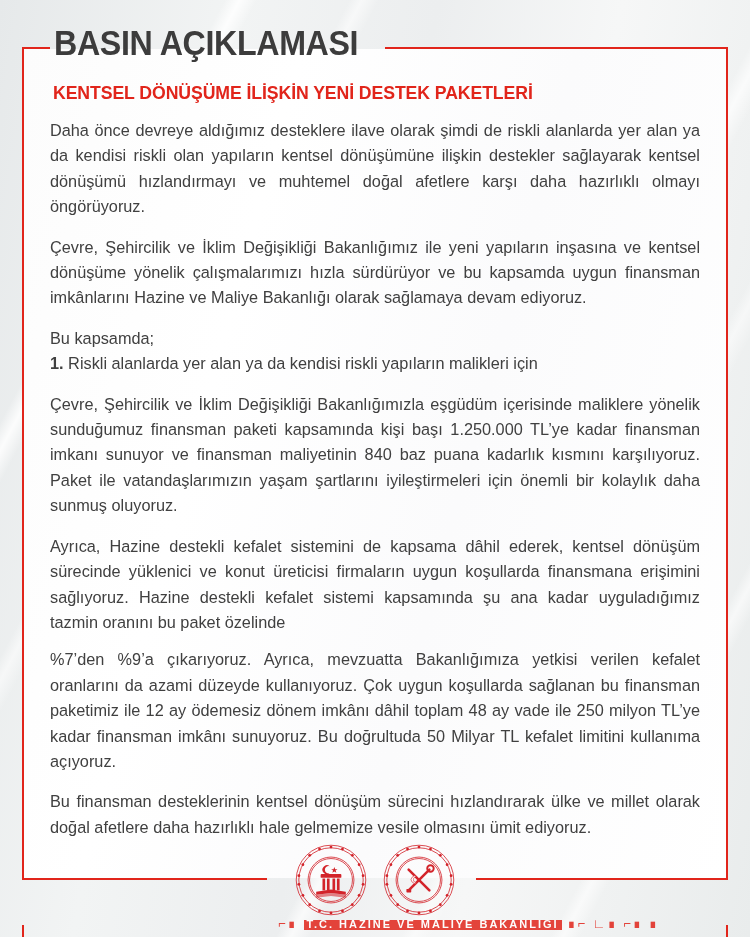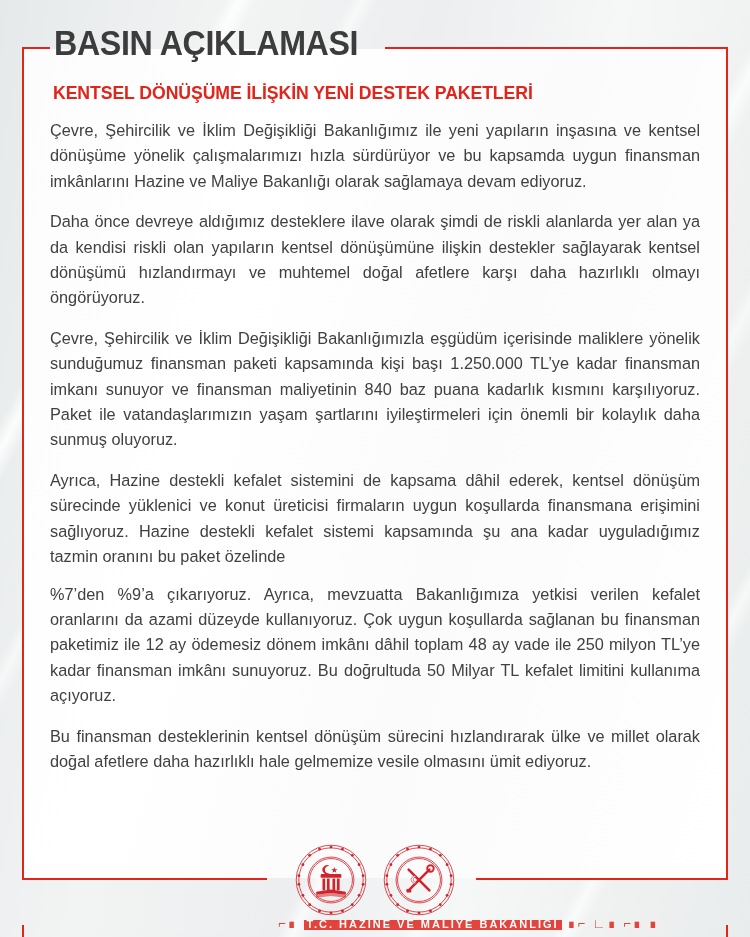--- a/index.html
+++ b/index.html
@@ -128,25 +128,27 @@
 <div class="next-frame-r"></div>
 
 <div class="panel"></div>
 
 <div class="doc-title">BASIN AÇIKLAMASI</div>
 
 <div class="doc-subtitle">KENTSEL DÖNÜŞÜME İLİŞKİN YENİ DESTEK PAKETLERİ</div>
 
 <div class="body-copy">
 
+  <p>Daha önce devreye aldığımız desteklere ilave olarak şimdi de riskli alanlarda yer alan ya da kendisi riskli olan yapıların kentsel dönüşümüne ilişkin destekler sağlayarak kentsel dönüşümü hızlandırmayı ve muhtemel doğal afetlere karşı daha hazırlıklı olmayı öngörüyoruz.</p>
+
   <p>Çevre, Şehircilik ve İklim Değişikliği Bakanlığımız ile yeni yapıların inşasına ve kentsel dönüşüme yönelik çalışmalarımızı hızla sürdürüyor ve bu kapsamda uygun finansman imkânlarını Hazine ve Maliye Bakanlığı olarak sağlamaya devam ediyoruz.</p>
 
-  <p>Daha önce devreye aldığımız desteklere ilave olarak şimdi de riskli alanlarda yer alan ya da kendisi riskli olan yapıların kentsel dönüşümüne ilişkin destekler sağlayarak kentsel dönüşümü hızlandırmayı ve muhtemel doğal afetlere karşı daha hazırlıklı olmayı öngörüyoruz.</p>
-
   <div class="list-block">
+    <div class="lead">Bu kapsamda;</div>
+    <div class="li nowrapjust"><b>1.</b><span> Riskli alanlarda yer alan ya da kendisi riskli yapıların malikleri için</span></div>
   </div>
 
   <p>Çevre, Şehircilik ve İklim Değişikliği Bakanlığımızla eşgüdüm içerisinde maliklere yönelik sunduğumuz finansman paketi kapsamında kişi başı 1.250.000 TL’ye kadar finansman imkanı sunuyor ve finansman maliyetinin 840 baz puana kadarlık kısmını karşılıyoruz. Paket ile vatandaşlarımızın yaşam   şartlarını iyileştirmeleri için önemli bir kolaylık daha sunmuş oluyoruz.</p>
 
   <p class="tight">Ayrıca, Hazine destekli kefalet sistemini de kapsama dâhil ederek, kentsel dönüşüm sürecinde yüklenici ve konut üreticisi firmaların uygun koşullarda finansmana erişimini sağlıyoruz. Hazine destekli kefalet sistemi kapsamında şu ana kadar uyguladığımız tazmin oranını bu paket özelinde</p>
 
   <p>%7’den %9’a çıkarıyoruz. Ayrıca, mevzuatta Bakanlığımıza yetkisi verilen kefalet oranlarını da azami düzeyde kullanıyoruz. Çok uygun koşullarda sağlanan bu finansman paketimiz ile 12 ay ödemesiz dönem imkânı dâhil toplam 48 ay vade ile 250 milyon TL’ye kadar finansman imkânı sunuyoruz. Bu doğrultuda 50 Milyar TL kefalet limitini kullanıma açıyoruz.</p>
 
   <p>Bu finansman desteklerinin kentsel dönüşüm sürecini hızlandırarak ülke ve millet olarak doğal afetlere daha hazırlıklı hale gelmemize vesile olmasını ümit ediyoruz.</p>
 

